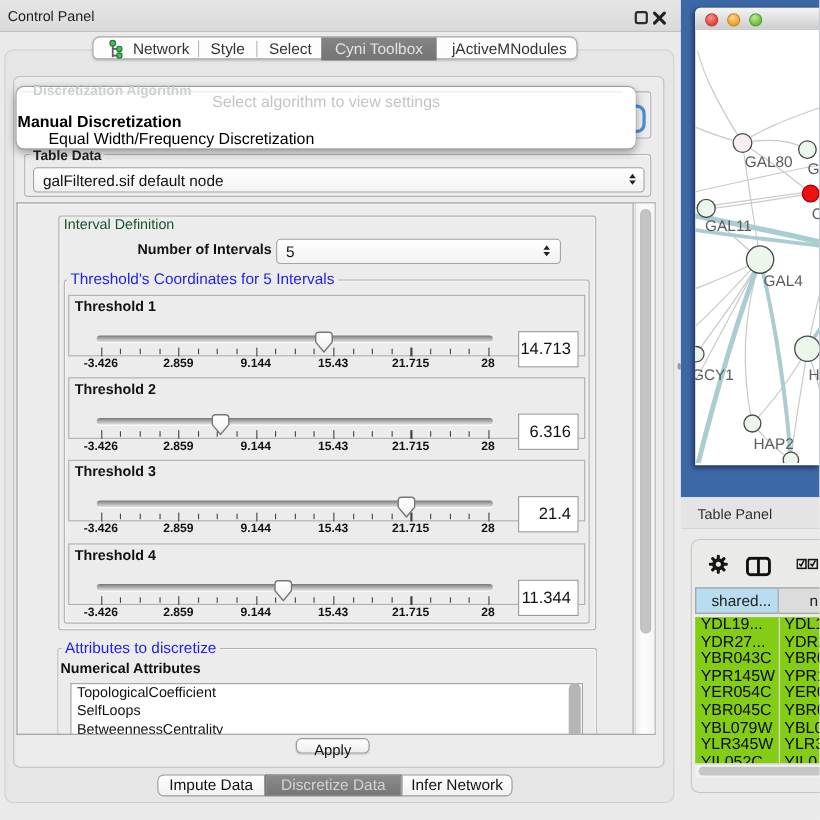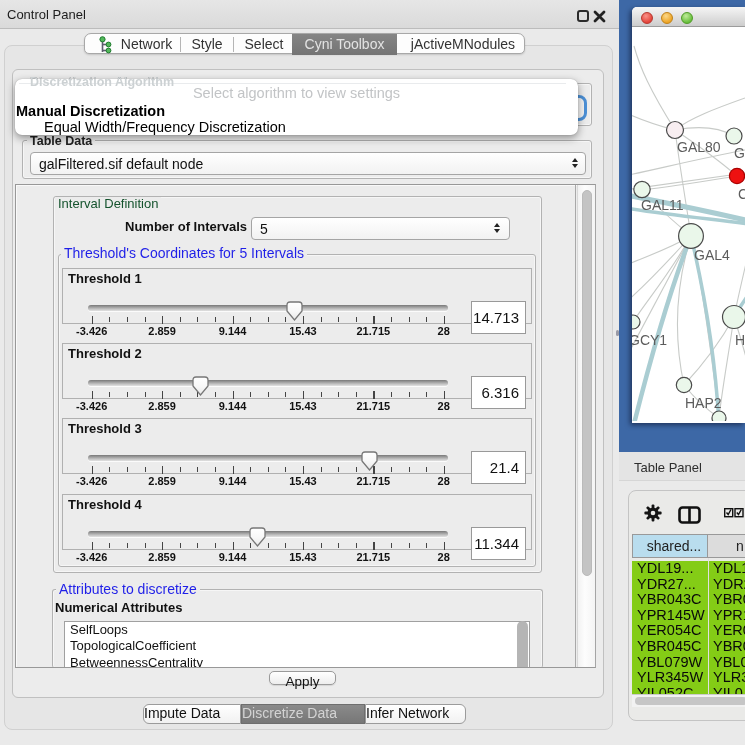--- a/index.html
+++ b/index.html
@@ -32,21 +32,21 @@
 .tick{position:absolute;width:1px;background:#444;}
 .tlabel{position:absolute;top:56px;font-size:11px;font-weight:bold;color:#111;width:50px;text-align:center;}
 .thumb{position:absolute;top:32px;width:17px;height:20px;}
 
 #numlist{left:64px;top:621px;width:466px;height:47px;background:#fff;border:1px solid #a0a0a0;border-bottom:none;font-size:13px;color:#111;overflow:hidden;}
 #numlist div{padding-left:5px;height:16.4px;line-height:16.4px;}
 #listsb{left:517px;top:621px;width:11px;height:46px;background:#b5b5b5;border-radius:6px 6px 0 0;}
 
 #apply{left:269px;top:671px;width:67px;height:14px;background:linear-gradient(#fff,#ededed);border:1px solid #9a9a9a;border-radius:5px;font-size:13.5px;color:#111;text-align:center;line-height:19px;box-shadow:0 1px 1px rgba(0,0,0,.1);}
 
-.btab{position:absolute;top:704px;height:20px;line-height:16px;font-size:14px;text-align:left;background:linear-gradient(#ffffff,#f1f1f1);border:1px solid #9b9b9b;color:#111;}
+.btab{position:absolute;top:704px;height:20px;line-height:16px;font-size:14px;text-align:center;background:linear-gradient(#ffffff,#f1f1f1);border:1px solid #9b9b9b;color:#111;}
 
 #sbtrack{left:577px;top:185px;width:18px;height:482px;background:linear-gradient(90deg,#f2f2f2,#fdfdfd 40%,#f4f4f4);border-left:1px solid #d8d8d8;}
 #sbthumb{left:582px;top:190px;width:10px;height:386px;background:#c4c4c4;border:1px solid #bababa;border-radius:5px;}
 
 #cring{left:560px;top:95px;width:27px;height:26px;border:3px solid #4b8fd5;border-radius:8px;background:#f2f2f2;}
 #popup{left:15px;top:79px;width:563px;height:56px;background:#fff;border-radius:7px;box-shadow:0 3px 9px rgba(0,0,0,.4),0 0 1px rgba(0,0,0,.3);}
 #popup .g2{position:absolute;left:0;right:0;top:6px;font-size:14.5px;color:#c2c4c6;text-align:center;}
 #popup .i1{position:absolute;left:1px;top:24px;font-size:14.5px;font-weight:bold;color:#000;}
 #popup .i2{position:absolute;left:1px;top:40px;font-size:14.5px;color:#000;padding-left:28px;}
 
@@ -297,22 +297,22 @@
       </defs>
       <path d="M1 4 Q1 1 4 1 L13 1 Q16 1 16 4 L16 10 L8.5 19 L1 10 Z" fill="url(#tg4)" stroke="#777" stroke-width="1.3"></path>
     </svg>
     <div class="vbox">11.344</div>
   </div>
 
 <div class="group abs" style="left:52px;top:589px;width:491px;height:79px;border-bottom:none;"></div>
 <div class="gtitle abs" style="left:56px;top:582px;color:#1f1fe8;font-size:14px;">Attributes to discretize</div>
 <div class="abs" style="left:55px;top:600px;font-size:13px;font-weight:bold;color:#111;">Numerical Attributes</div>
 <div id="numlist" class="abs">
+    <div>TopologicalCoefficient</div>
     <div>SelfLoops</div>
-    <div>TopologicalCoefficient</div>
     <div>BetweennessCentrality</div>
   </div>
 <div id="listsb" class="abs"></div>
 
 <div class="abs" style="left:15px;top:184px;width:581px;height:484px;border:1px solid #989898;border-right-color:#a5a5a5;box-shadow:inset 1px 1px 0 #f9f9f9;"></div>
 <div class="abs" style="left:575px;top:185px;width:1px;height:482px;background:#a8a8a8;"></div>
 <div id="sbtrack" class="abs"></div>
 <div id="sbthumb" class="abs"></div>
 
 <div id="apply" class="abs">Apply</div>

